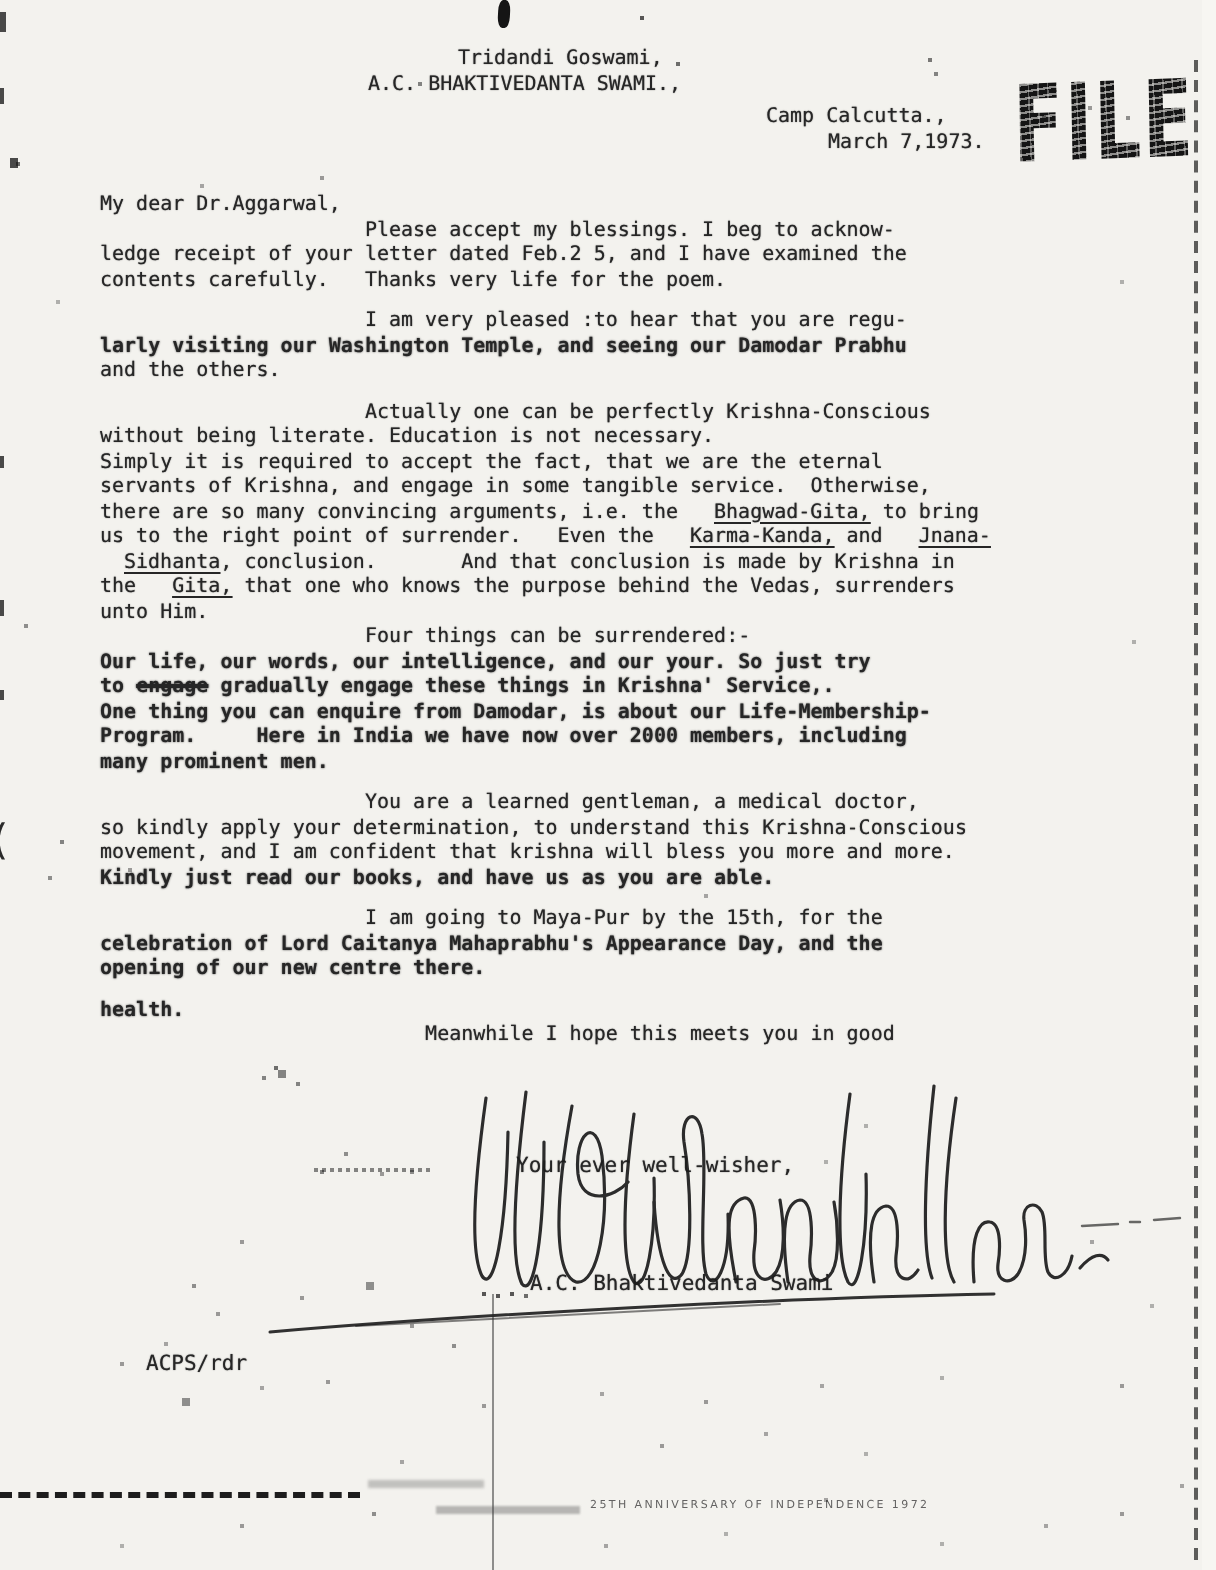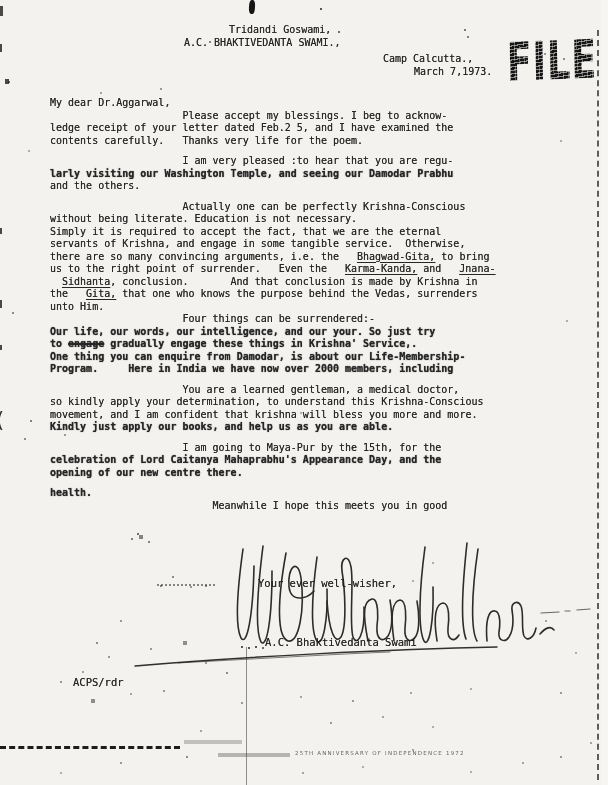--- a/index.html
+++ b/index.html
@@ -133,25 +133,26 @@
     <div class="line"><span>there are so many convincing arguments, i.e. the </span><span class="u">Bhagwad-Gita,</span><span> to bring</span></div>
     <div class="line"><span>us to the right point of surrender.   Even the </span><span class="u">Karma-Kanda,</span><span> and </span><span class="u">Jnana-</span></div>
     <div class="line"><span class="u">Sidhanta</span><span>, conclusion.       And that conclusion is made by Krishna in</span></div>
     <div class="line"><span>the </span><span class="u">Gita,</span><span> that one who knows the purpose behind the Vedas, surrenders</span></div>
     <div class="line"><span>unto Him.</span></div>
     <div class="line"><span>                      Four things can be surrendered:-</span></div>
     <div class="line bold"><span>Our life, our words, our intelligence, and our your. So just try</span></div>
     <div class="line bold"><span>to </span><span class="x">engage</span><span> gradually engage these things in Krishna' Service,.</span></div>
     <div class="line bold"><span>One thing you can enquire from Damodar, is about our Life-Membership-</span></div>
     <div class="line bold"><span>Program.     Here in India we have now over 2000 members, including</span></div>
+    <div class="line bold"><span>many prominent men.</span></div>
     <div class="gap"></div>
     <div class="line"><span>                      You are a learned gentleman, a medical doctor,</span></div>
     <div class="line"><span>so kindly apply your determination, to understand this Krishna-Conscious</span></div>
     <div class="line"><span>movement, and I am confident that krishna will bless you more and more.</span></div>
-    <div class="line bold"><span>Kindly just apply our books, and help us as you are able.</span></div>
+    <div class="line bold"><span>Kindly just read our books, and have us as you are able.</span></div>
     <div class="gap"></div>
     <div class="line"><span>                      I am going to Maya-Pur by the 15th, for the</span></div>
     <div class="line bold"><span>celebration of Lord Caitanya Mahaprabhu's Appearance Day, and the</span></div>
     <div class="line bold"><span>opening of our new centre there.</span></div>
     <div class="gap"></div>
     <div class="line bold"><span>health.</span></div>
     <div class="line"><span>                           Meanwhile I hope this meets you in good</span></div>
   </div>
 
 <div class="sig-typed typed closing-line">Your ever well-wisher,</div>

